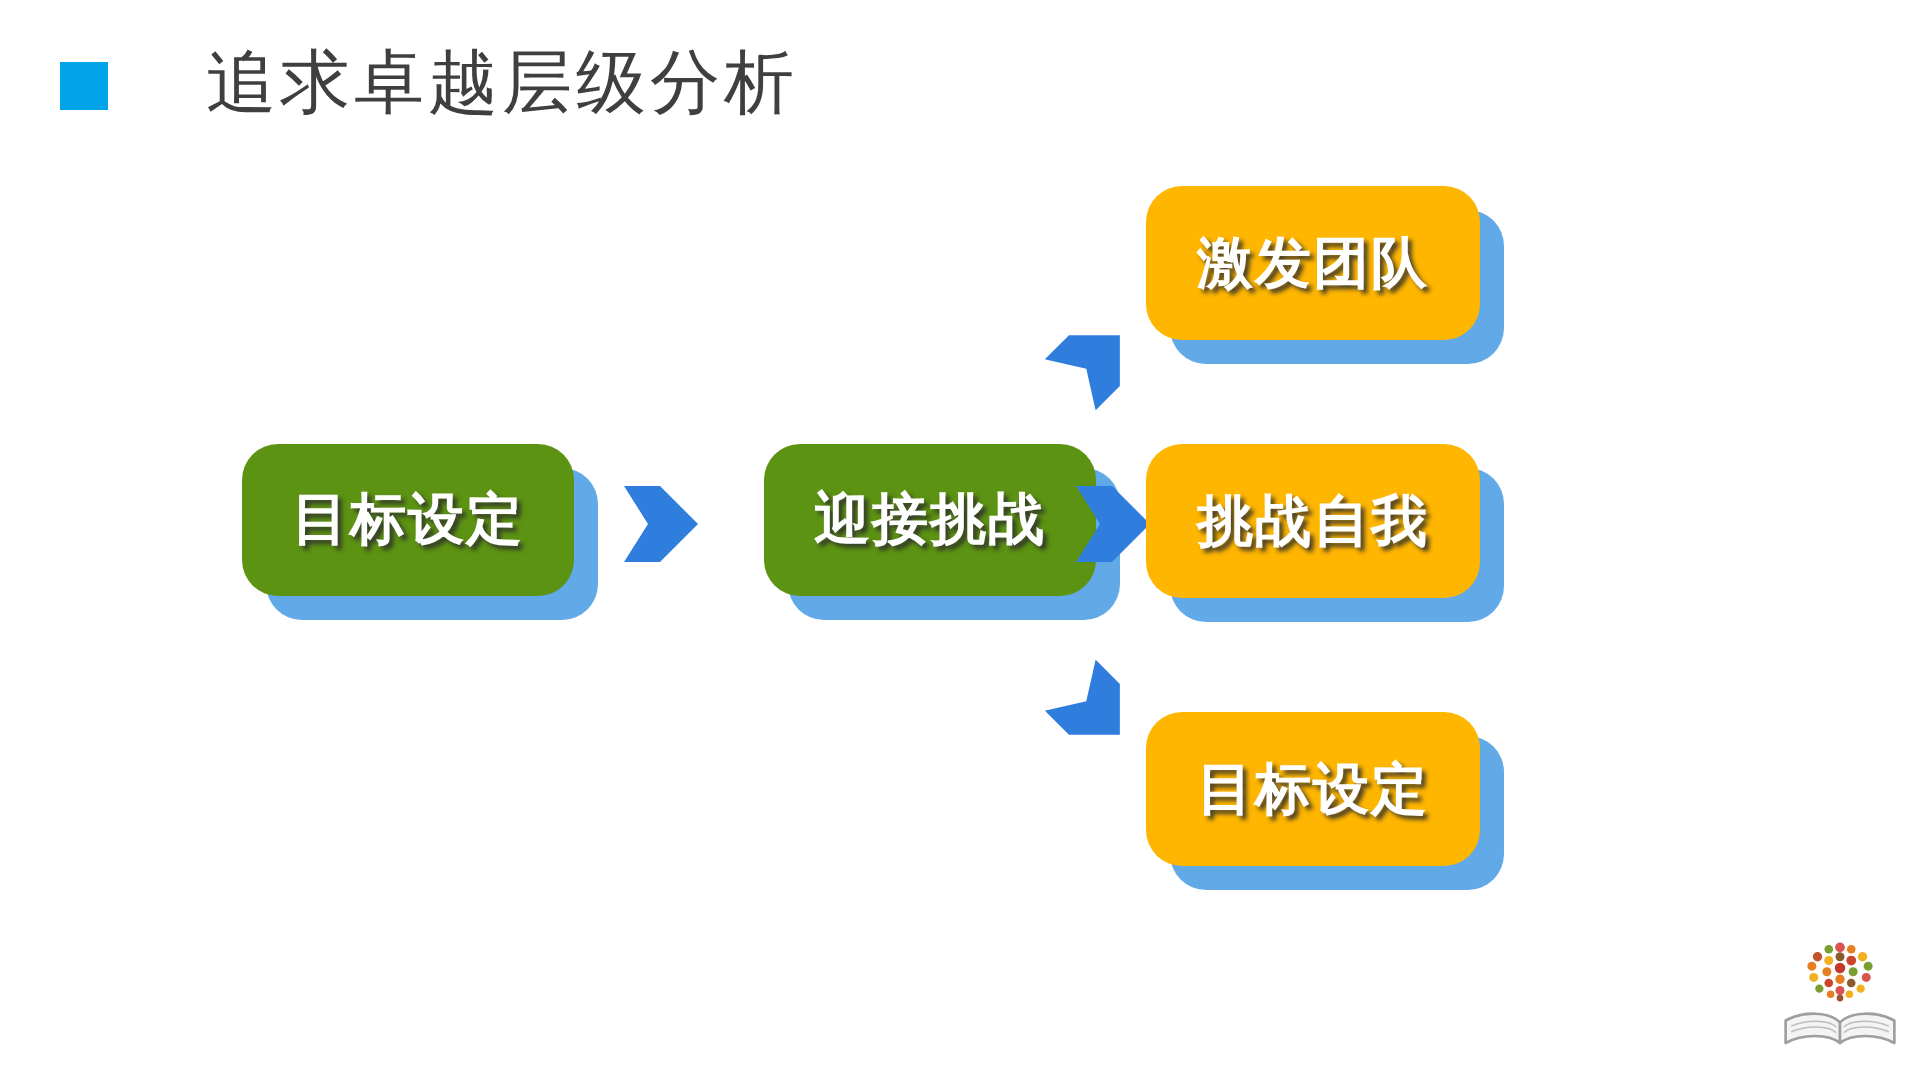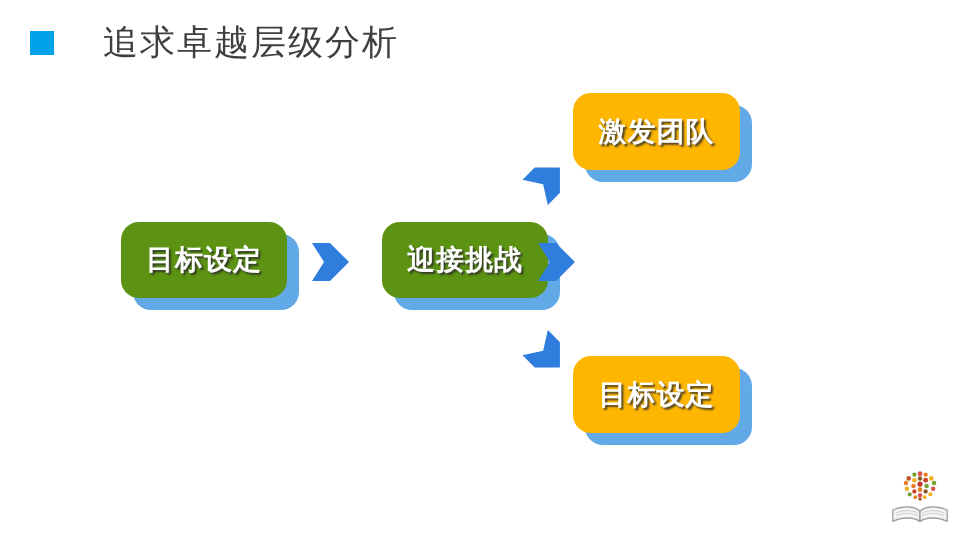--- a/index.html
+++ b/index.html
@@ -82,20 +82,23 @@
   </div>
   <div id="arrow-down" class="arrow">
     <svg viewBox="0 0 37 38">
         <polygon points="0,0 18,0 37,19 18,38 0,38 12,19"></polygon>
       </svg>
   </div>
 
   <div id="box-team" class="flow-box yellow">
     <span>激发团队</span>
   </div>
+  <div id="box-self" class="flow-box yellow">
+    <span>挑战自我</span>
+  </div>
   <div id="box-perfect" class="flow-box yellow">
     <span>目标设定</span>
   </div>
 
   <div id="logo">
     <svg viewBox="0 0 64 62">
 
       <g>
         <circle cx="32" cy="4" r="2.6" fill="#d9534f"></circle>
           <circle cx="38" cy="5" r="2.3" fill="#e67e22"></circle>

